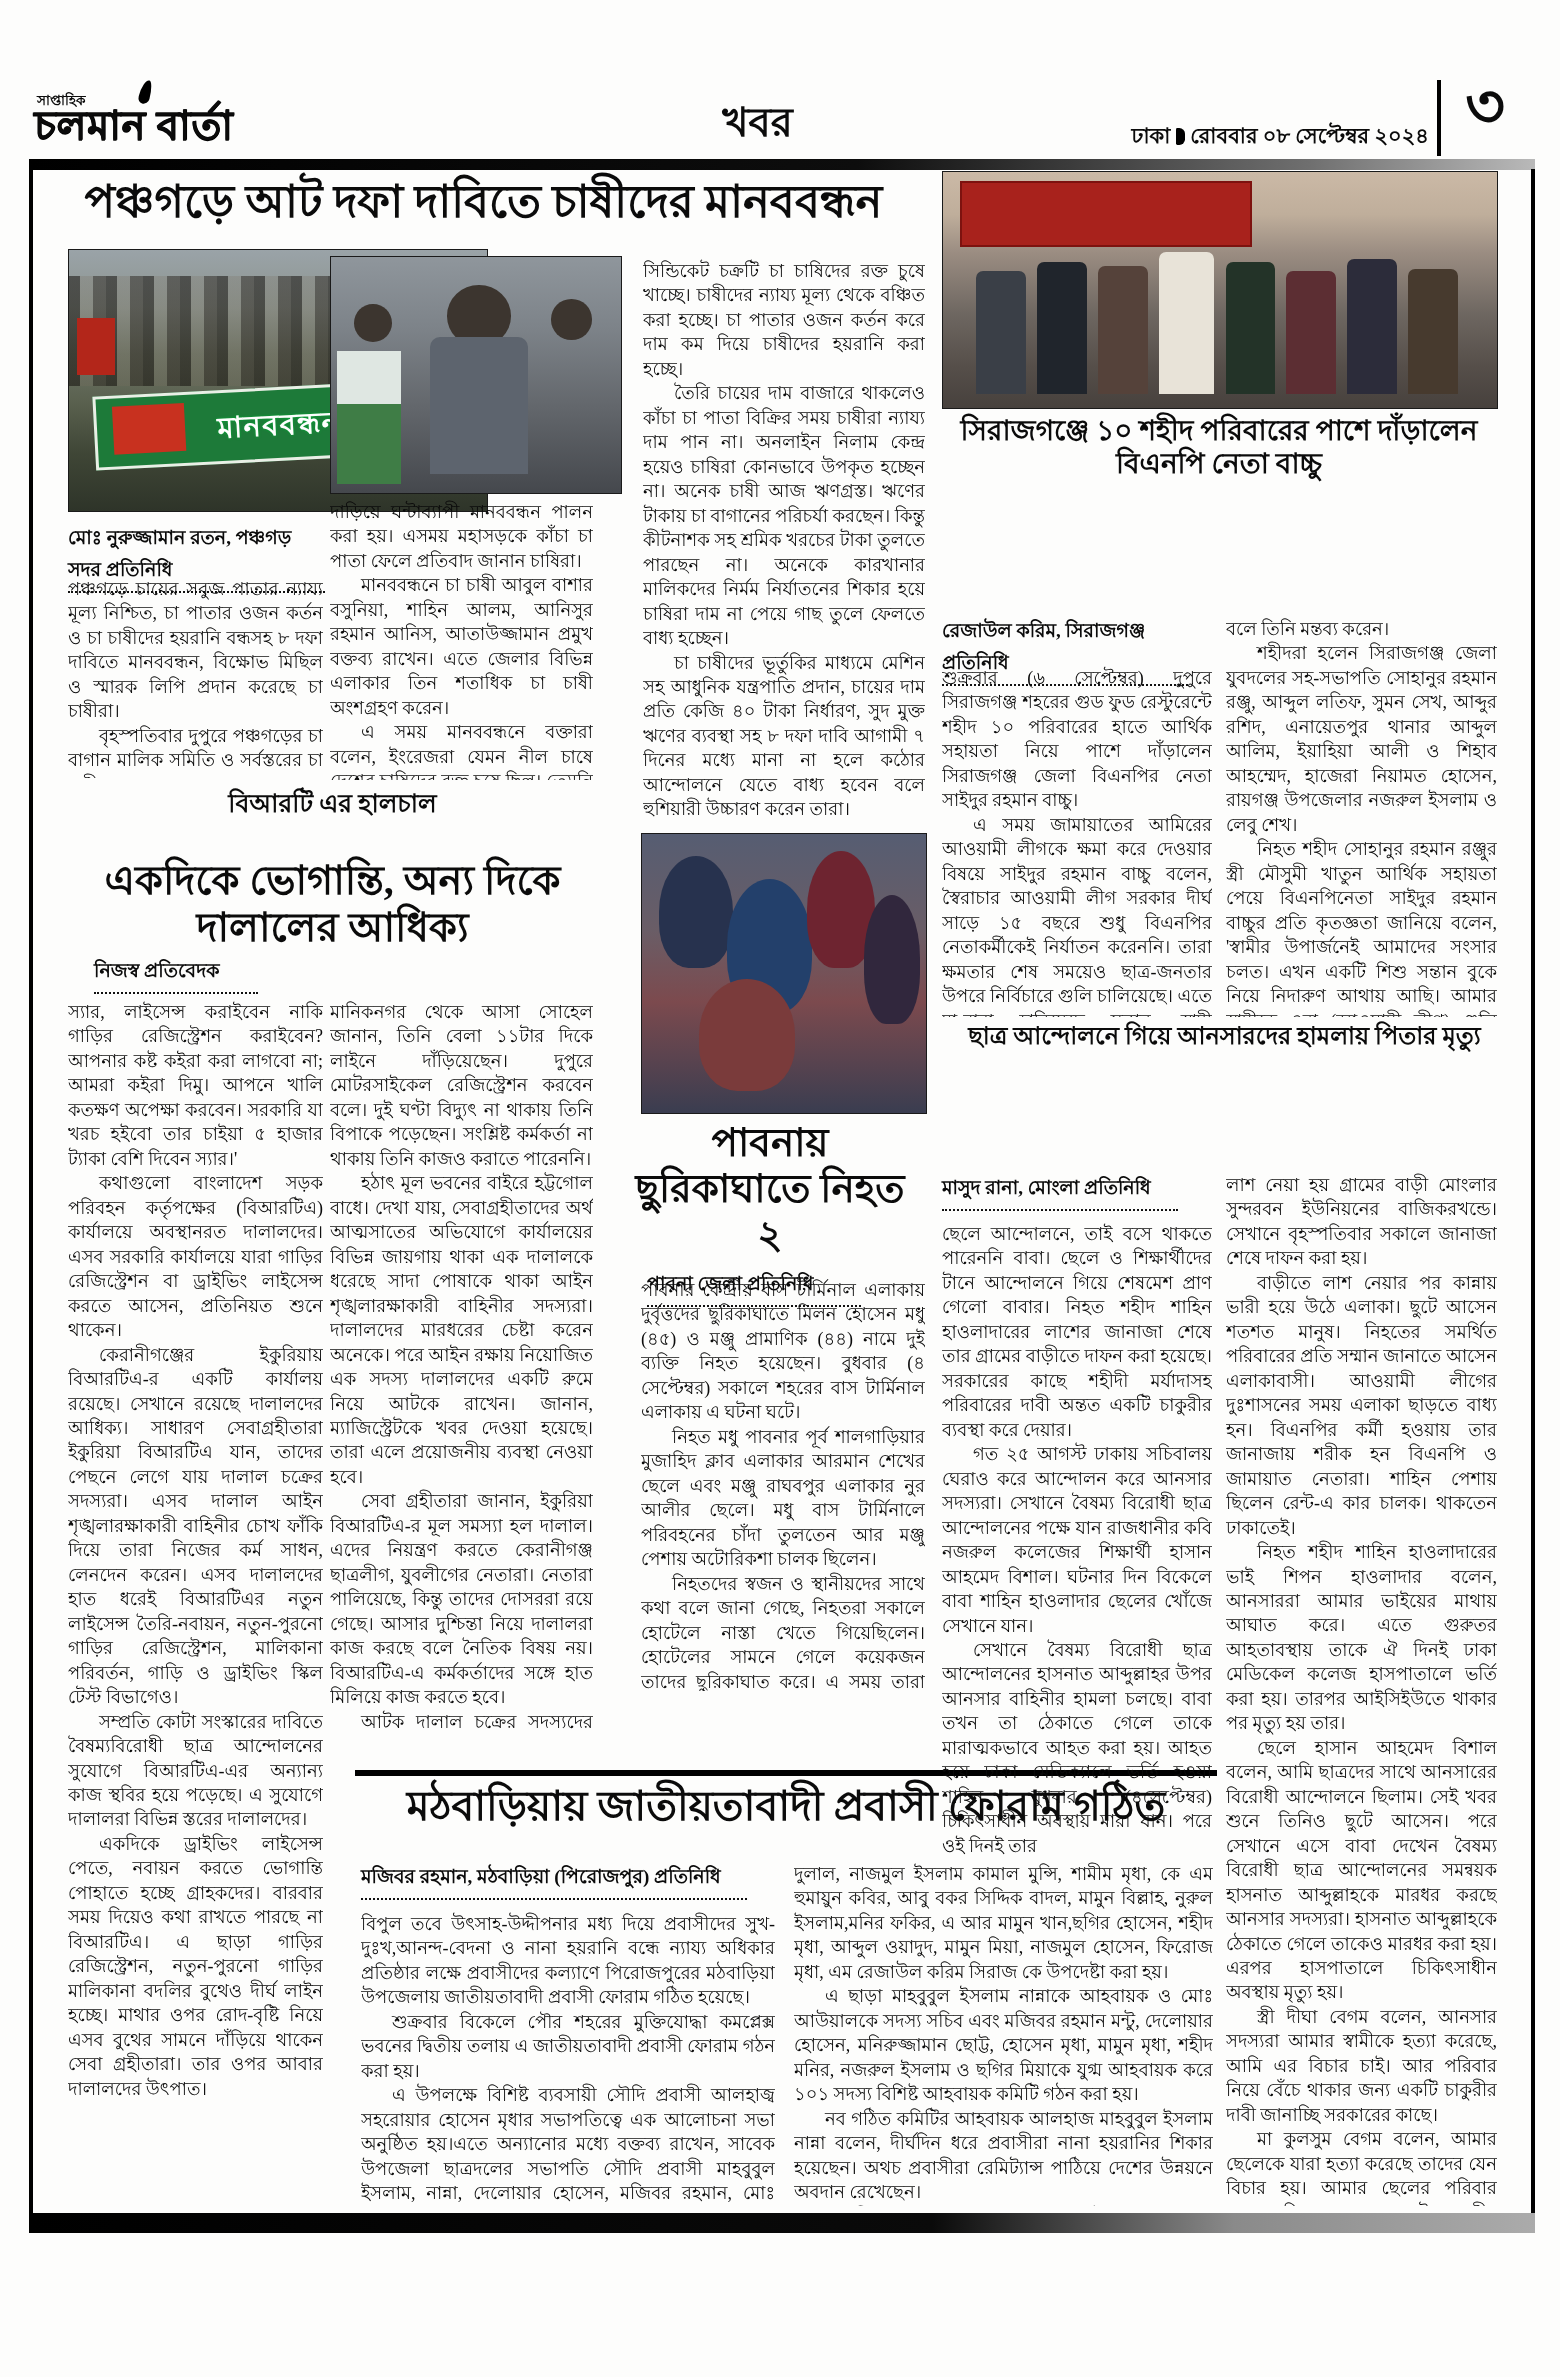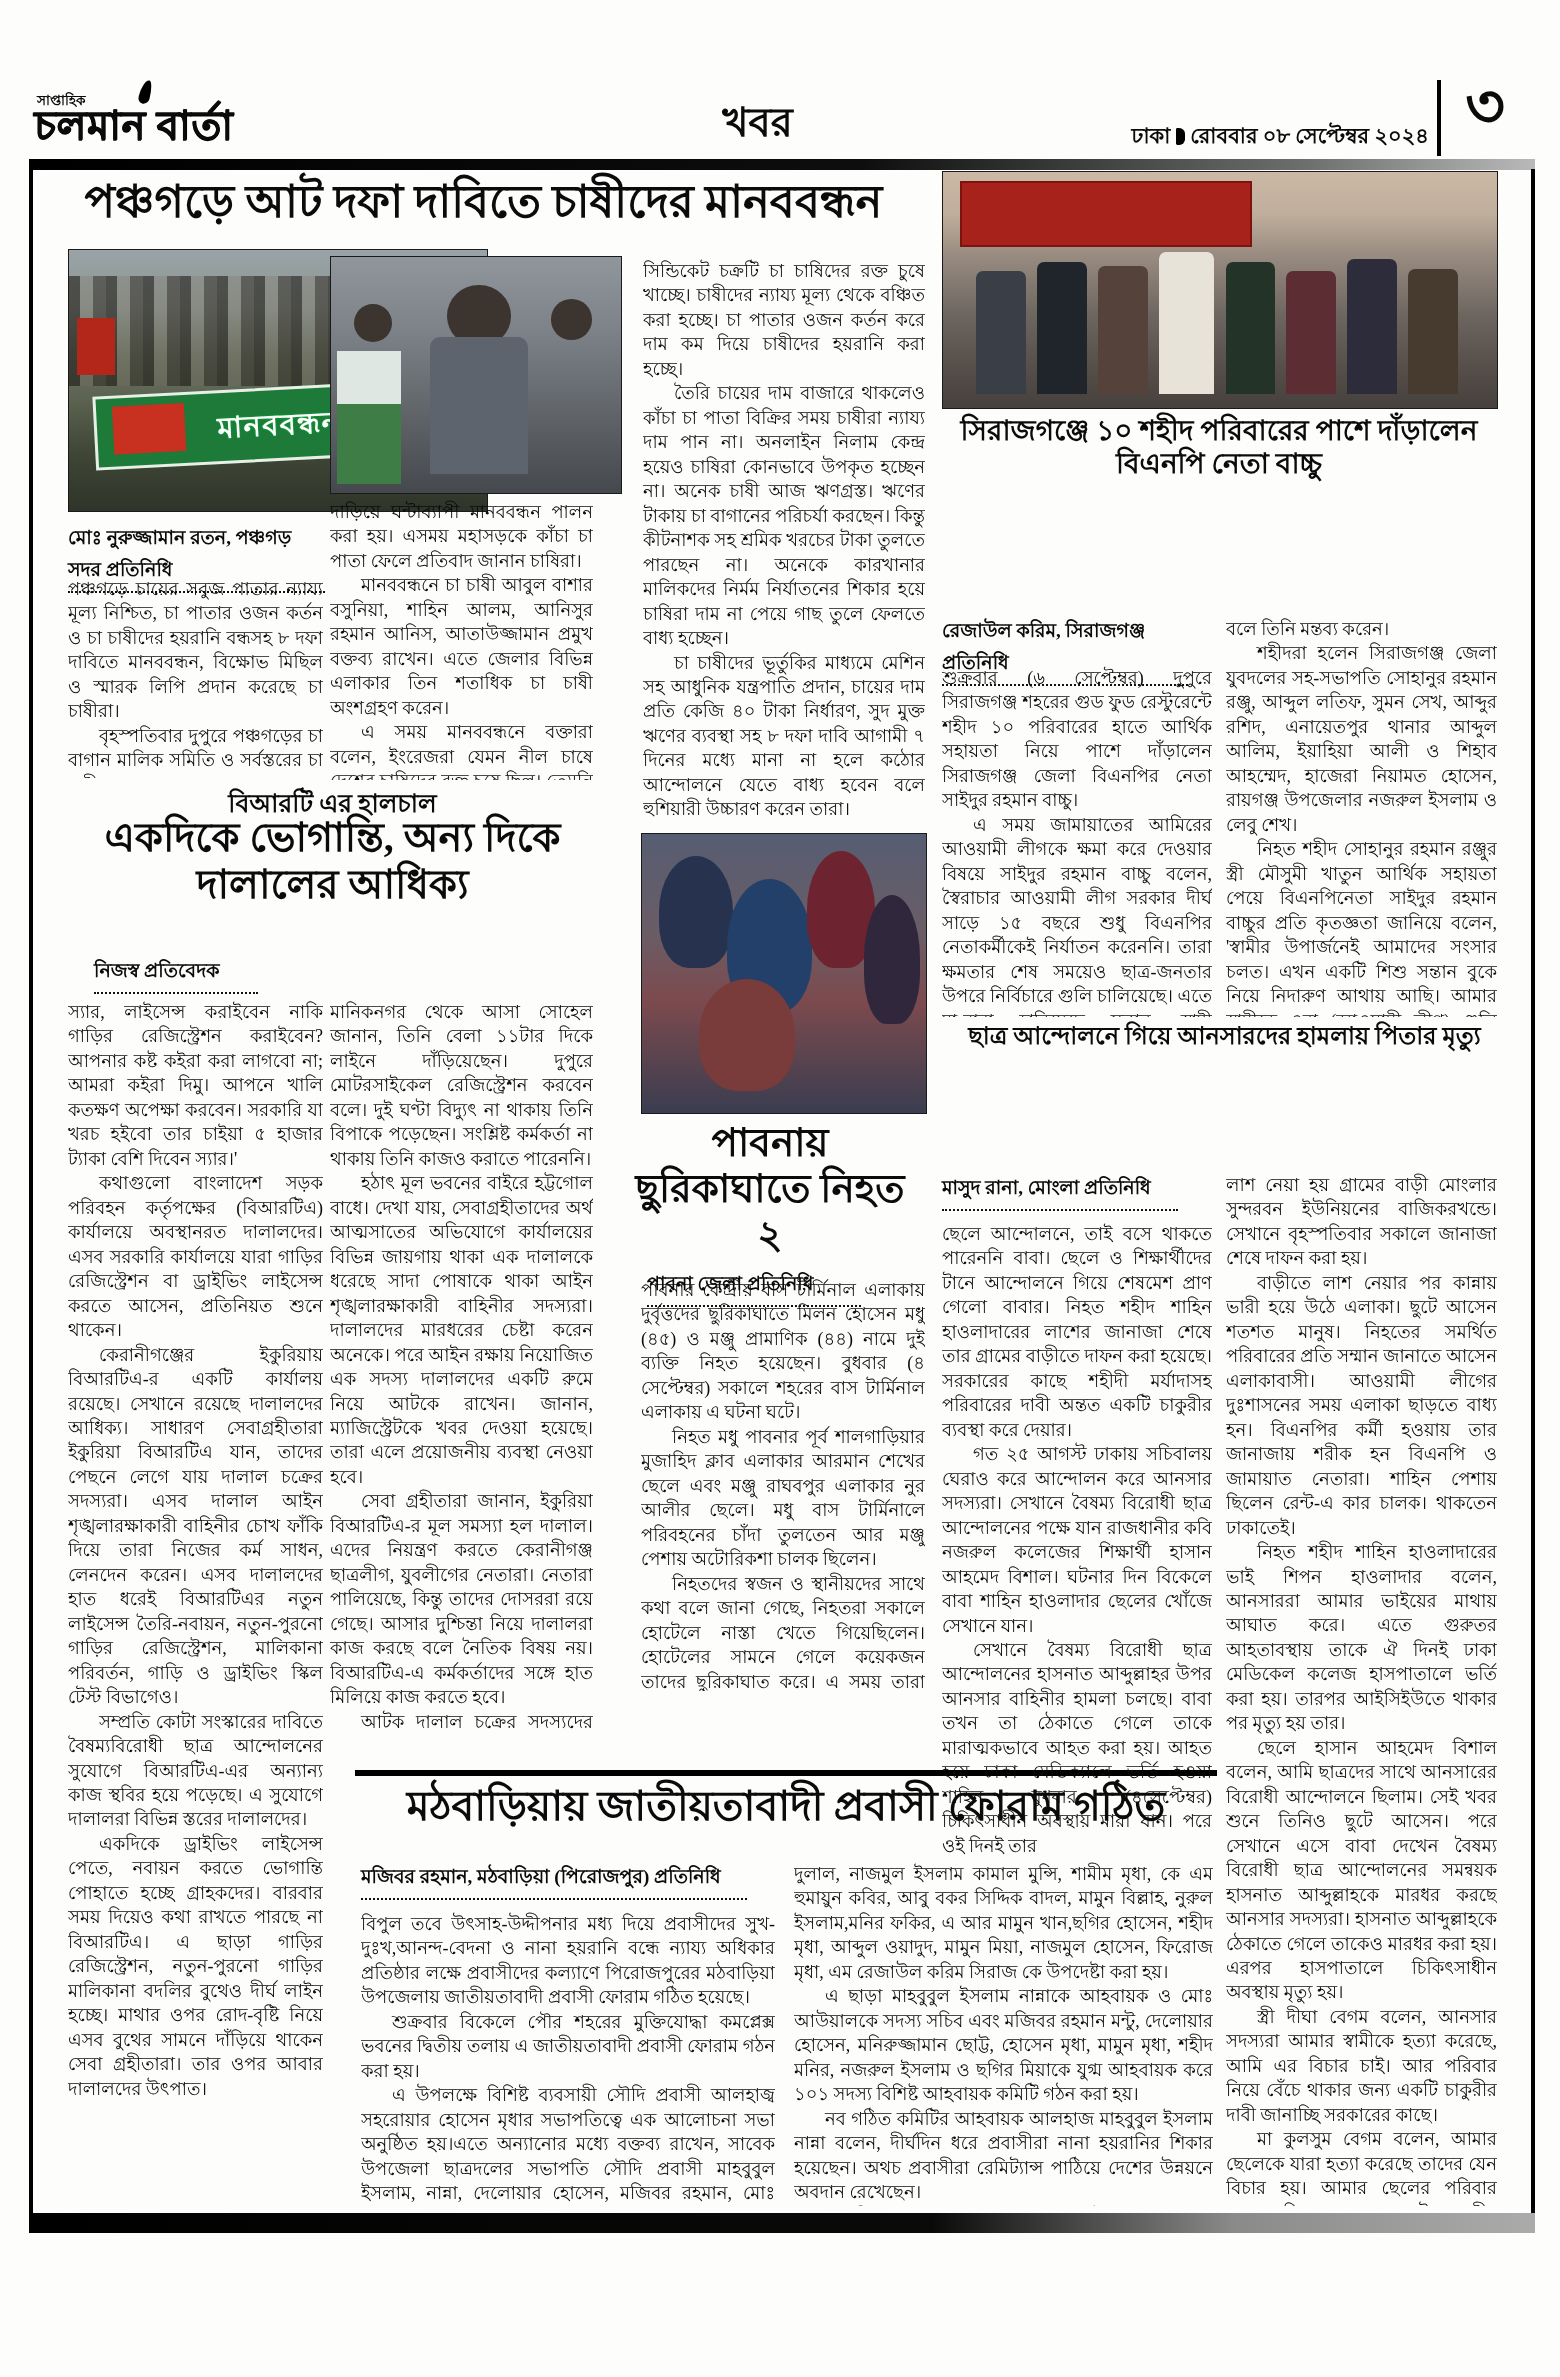--- a/index.html
+++ b/index.html
@@ -14,21 +14,21 @@
   .section-title{font-size:40px;font-weight:900;text-align:center;}
   .dateline{font-size:21px;font-weight:700;text-align:right;white-space:nowrap;}
   .datebullet{display:inline-block;width:8.6px;height:17px;background:#000;border-radius:1.4px 5.7px 5.7px 1.4px;
               vertical-align:-2.1px;margin:0 5.7px;}
   .pageno{font-size:61px;font-weight:900;text-align:center;line-height:1;}
   .vrule{background:#000;}
   .toprule{background:linear-gradient(90deg,#000 0%,#0d0d0d 55%,#6f6f6f 85%,#b9b9b9 100%);}
   .botrule{background:linear-gradient(90deg,#000 0%,#0a0a0a 60%,#8a8a8a 80%,#ababab 100%);}
   .headline{font-weight:800;text-align:center;line-height:1.18;letter-spacing:0;}
   .hl-1{font-size:45px;}
-  .hl-2{font-size:40px;}
+  .hl-2{font-size:40px;margin-top:43px;}
   .hl-3{font-size:28px;}
   .hl-4{font-size:39px;}
   .hl-5{font-size:24px;}
   .hl-6{font-size:41px;}
   .kicker{font-size:25px;font-weight:700;text-align:center;}
   .byline{font-size:19px;font-weight:700;border-bottom:2.1px dotted #111;padding-bottom:4.3px;}
   .body-col{font-size:18px;line-height:1.36;text-align:justify;overflow:hidden;}
   .body-col p{margin:0;}
   .body-col p + p{text-indent:31px;}
   .photo{overflow:hidden;border:1.4px solid #1a1a1a;}

